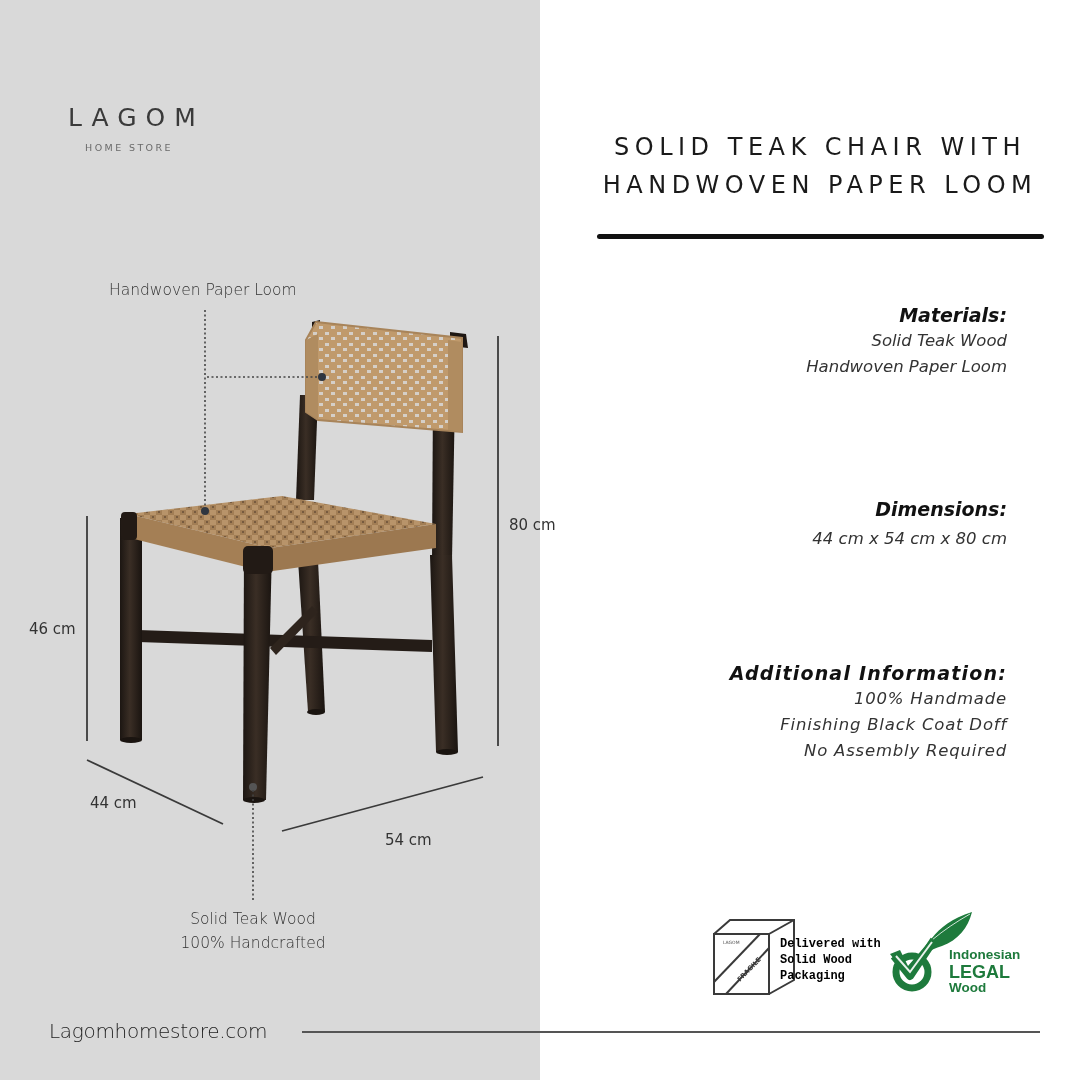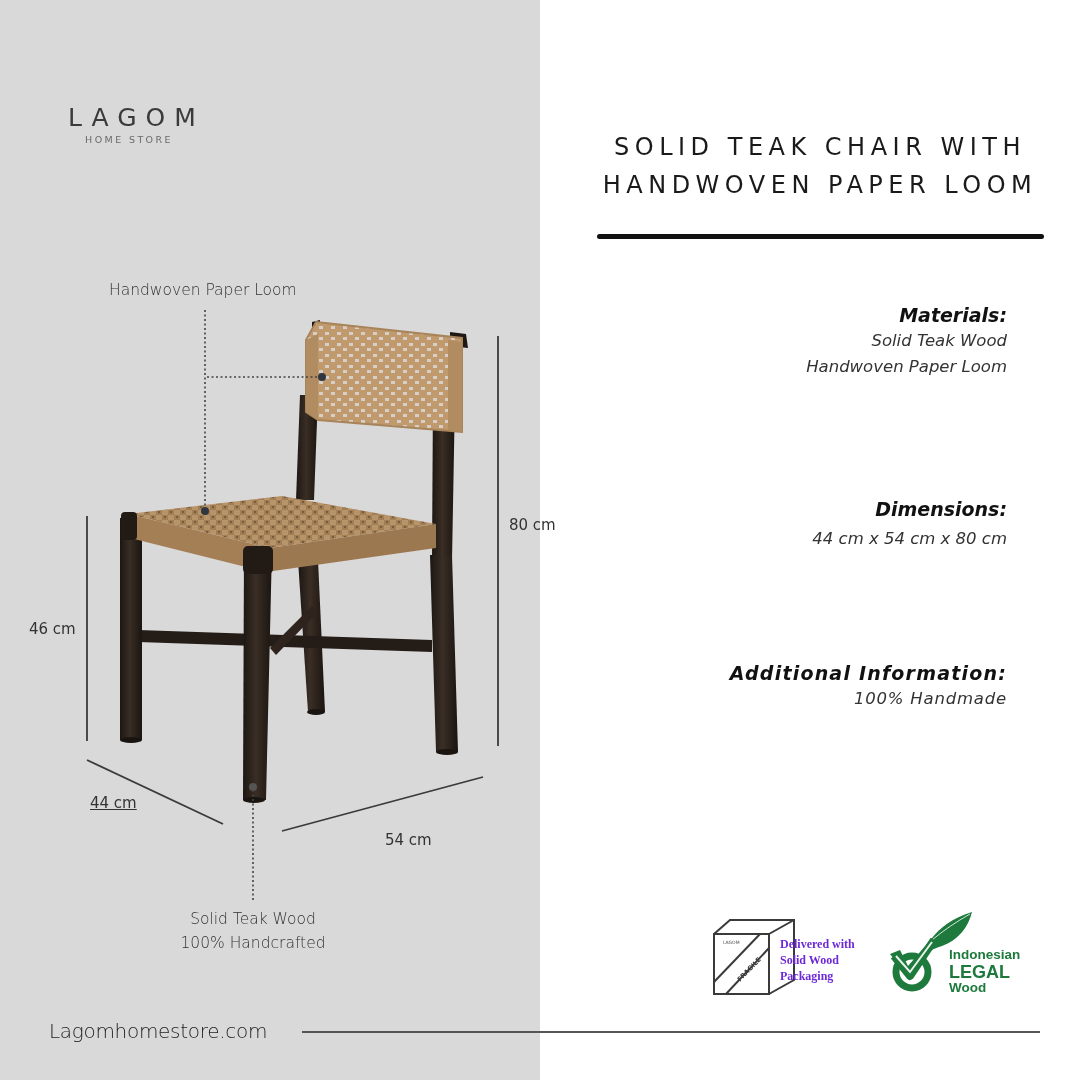--- a/index.html
+++ b/index.html
@@ -12,21 +12,21 @@
       background: #d9d9d9;
     }
     
     .logo { position: absolute; left: 64px; top: 104px; width: 130px; text-align: center; }
     .logo-main {
       font-family: "DejaVu Sans", sans-serif; font-size: 25px; letter-spacing: 9px;
       color: #3a3a3a; font-weight: 400; line-height: 28px; margin-left: 4px;
     }
     .logo-sub {
       font-family: "DejaVu Sans", sans-serif; font-size: 9.5px; letter-spacing: 2.4px;
-      color: #6a6a6a; line-height: 12px; margin-top: 2px;
+      color: #6a6a6a; line-height: 12px; margin-top: 10px;
     }
     
     .callout {
       position: absolute; font-family: "DejaVu Sans", sans-serif; font-size: 15.5px;
       color: #333; font-weight: 300; white-space: nowrap;
     }
     .callout.center { text-align: center; line-height: 24px; }
     .dim-label {
       position: absolute; font-family: "DejaVu Sans", sans-serif; font-size: 15px;
       color: #333; white-space: nowrap;
@@ -49,22 +49,22 @@
     }
     .section-heading.wide { letter-spacing: 1.2px; }
     .section-line {
       font-family: "DejaVu Sans", sans-serif; font-style: italic; font-weight: 300;
       font-size: 16.5px; color: #333; line-height: 26px;
     }
     .section-line.wide { letter-spacing: 0.8px; }
     
     .badge-packaging { position: absolute; left: 710px; top: 916px; width: 160px; height: 82px; }
     .badge-packaging-text {
-      position: absolute; left: 70px; top: 20px; font-family: Liberation Serif, serif;
-      font-weight: 700; font-size: 12px; line-height: 16px; color: #6d28d9; white-space: nowrap;
+      position: absolute; left: 70px; top: 20px; font-family: Liberation Mono, monospace;
+      font-weight: 700; font-size: 12px; line-height: 16px; color: #000000; white-space: nowrap;
     }
     .badge-legal { position: absolute; left: 886px; top: 910px; width: 130px; height: 90px; }
     .legal-text {
       position: absolute; left: 52px; top: 38px; font-family: "Liberation Sans", sans-serif;
       font-weight: 700; color: #1e7a3c; line-height: 1; margin-left: 11px;
     }
     .legal-text .l1 { font-size: 13.5px; display: block; }
     .legal-text .l2 { font-size: 18px; display: block; margin-top: 1px; }
     .legal-text .l3 { font-size: 13.5px; display: block; margin-top: 0px; }
     
@@ -152,21 +152,21 @@
 </svg>
 
 <div class="callout" style="left:109px; top:281px;">Handwoven Paper Loom</div>
 <div class="callout center" style="left:163px; top:907px; width:180px;">
   <div>Solid Teak Wood</div>
   <div>100% Handcrafted</div>
 </div>
 
 <div class="dim-label" style="left:509px; top:516px;">80 cm</div>
 <div class="dim-label" style="left:29px; top:620px;">46 cm</div>
-<div class="dim-label" style="left:90px; top:794px;text-decoration:underline;">44 cm</div>
+<div class="dim-label" style="left:90px; top:794px;">44 cm</div>
 <div class="dim-label" style="left:385px; top:812px;margin-top:19px;">54 cm</div>
 
 <div class="title">
   <div>SOLID TEAK CHAIR WITH</div>
   <div>HANDWOVEN PAPER LOOM</div>
 </div>
 <div class="title-rule"></div>
 
 <div class="section" style="top:302px;">
   <div class="section-heading">Materials:</div>
@@ -175,20 +175,22 @@
 </div>
 
 <div class="section" style="top:496px;">
   <div class="section-heading">Dimensions:</div>
   <div class="section-line" style="margin-top:4px;">44 cm x 54 cm x 80 cm</div>
 </div>
 
 <div class="section" style="top:660px;">
   <div class="section-heading wide">Additional Information:</div>
   <div class="section-line wide">100% Handmade</div>
+  <div class="section-line wide">Finishing Black Coat Doff</div>
+  <div class="section-line wide">No Assembly Required</div>
 </div>
 
 <div class="badge-packaging">
   <svg width="90" height="82" viewBox="0 0 90 82" style="position:absolute;left:0;top:0;">
     <g fill="none" stroke="#3a3a3a" stroke-width="2">
       <rect x="4" y="18" width="55" height="60"></rect>
       <polyline points="4,18 20,4 84,4 84,64 59,78"></polyline>
       <line x1="59" y1="18" x2="84" y2="4"></line>
       <line x1="4" y1="66" x2="50" y2="18"></line>
       <line x1="16" y1="78" x2="59" y2="32"></line>

